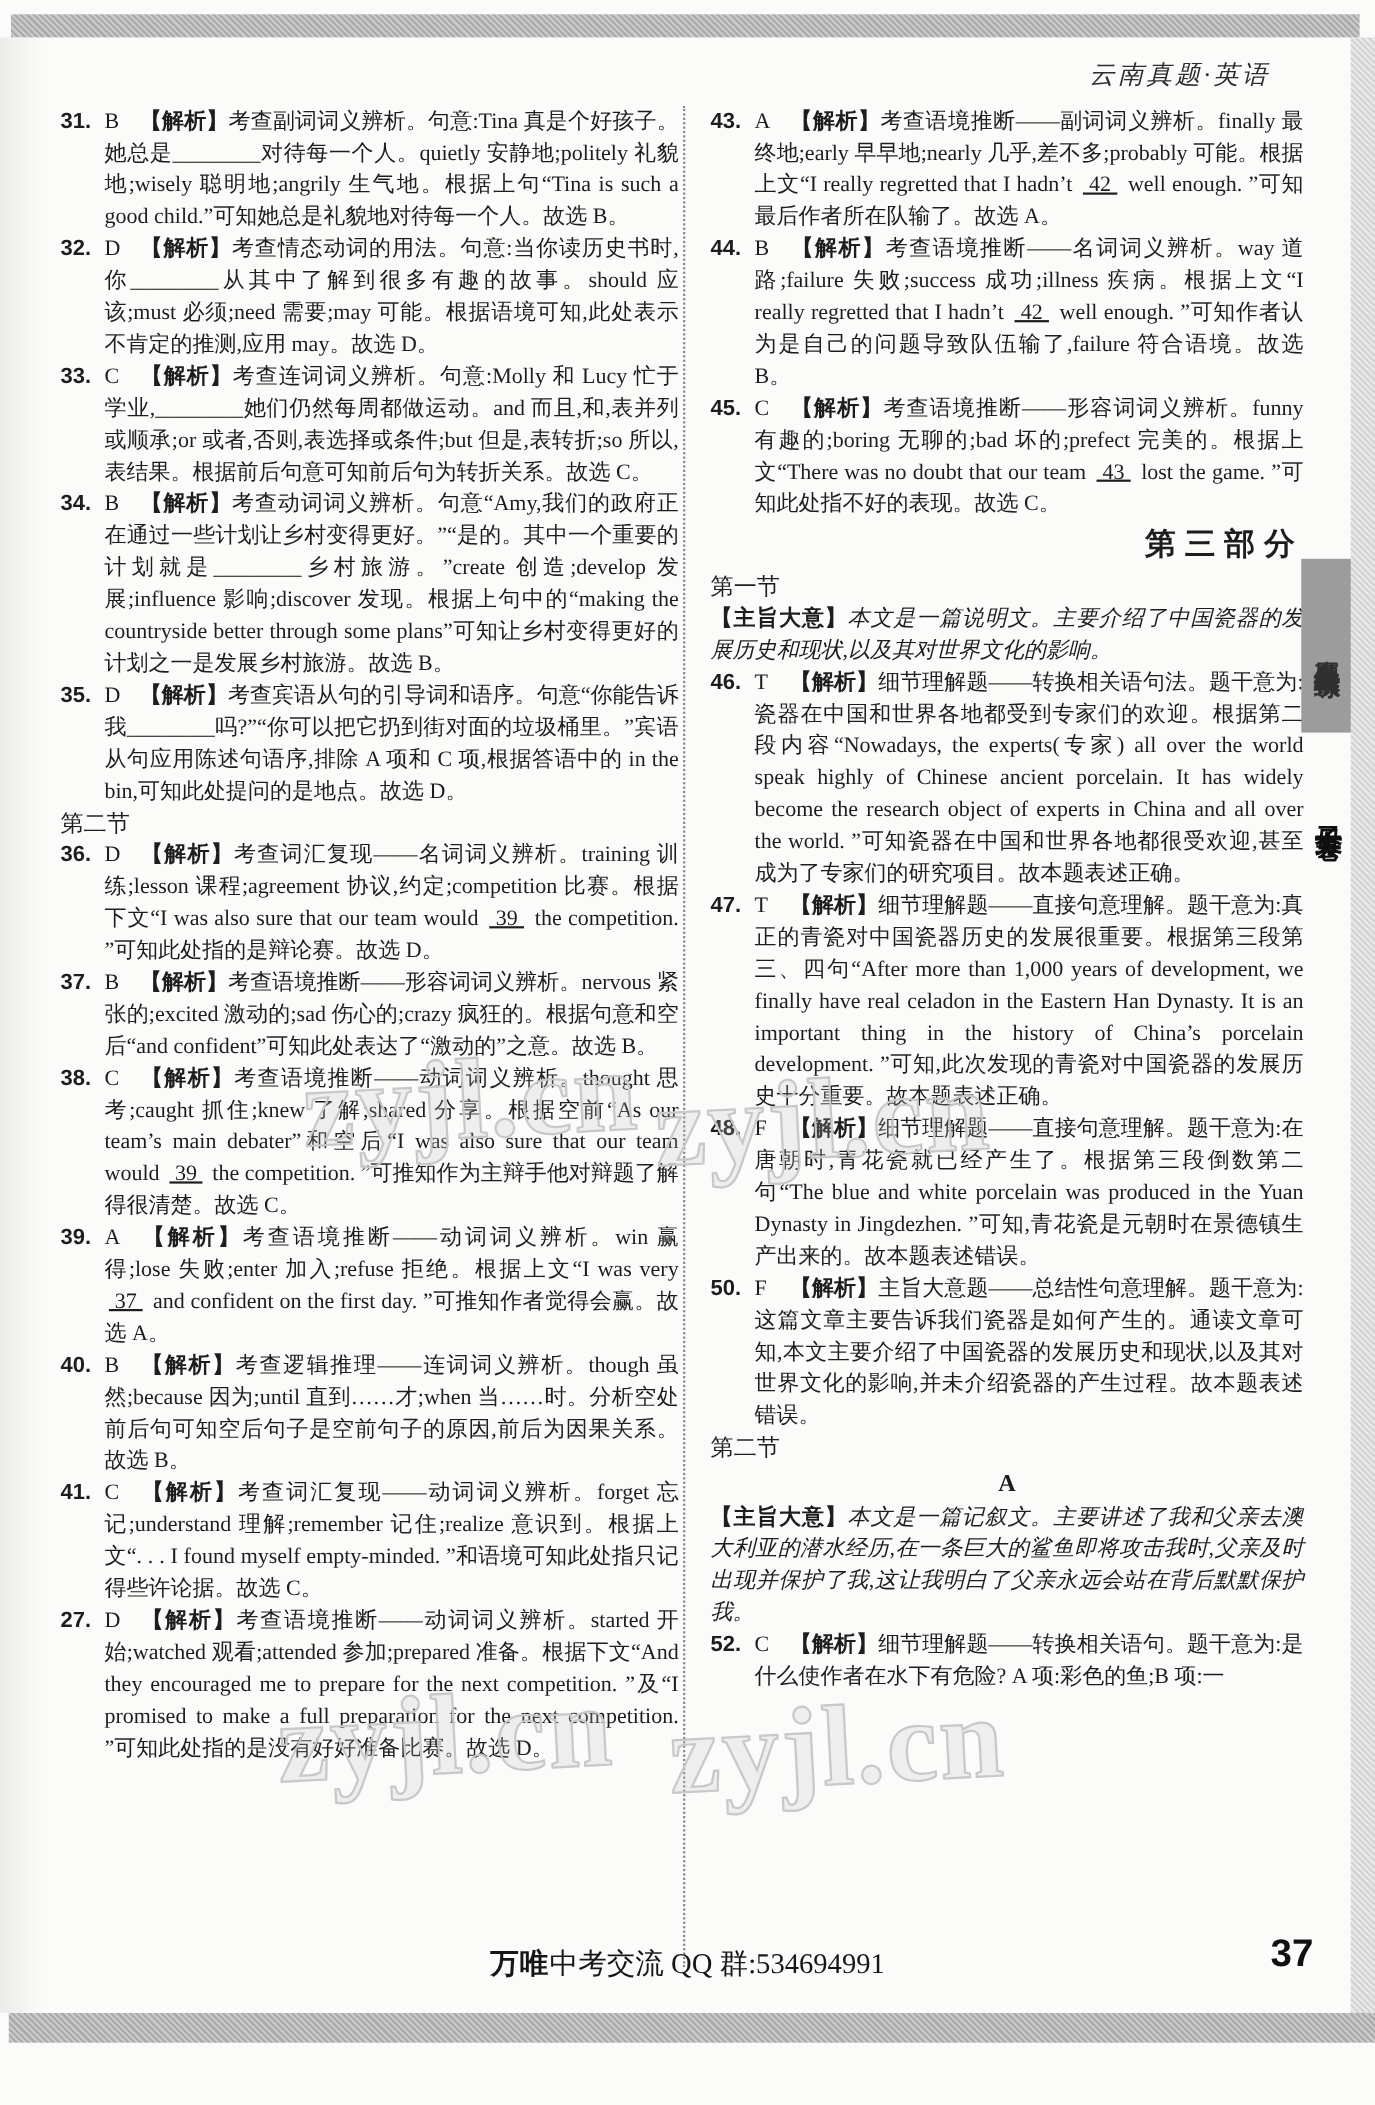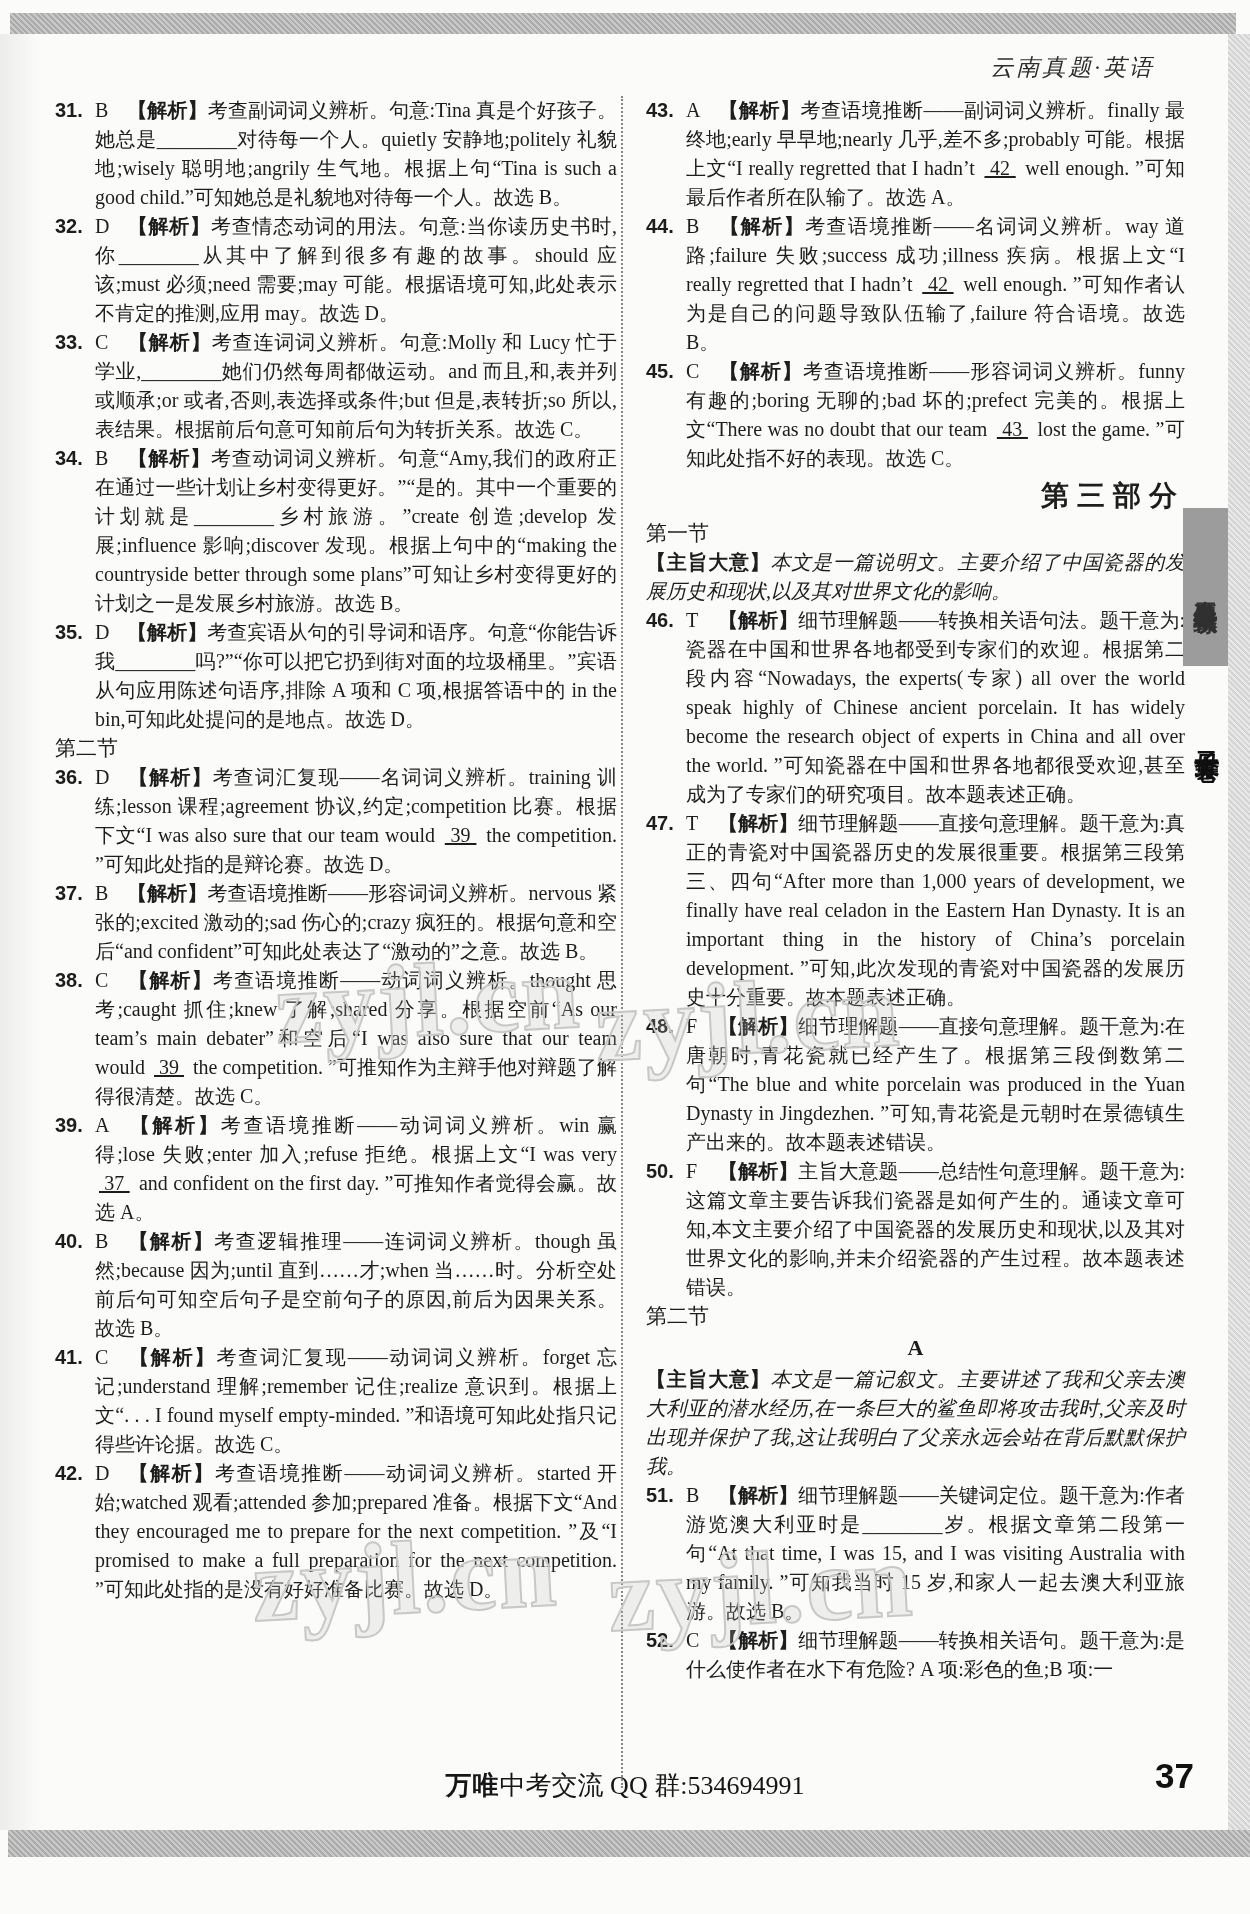--- a/index.html
+++ b/index.html
@@ -79,38 +79,37 @@
     <div class="item"><span class="num">33.</span><span class="ans">C</span><span class="lbl">【解析】</span><span>考查连词词义辨析。句意:Molly 和 Lucy 忙于学业,________她们仍然每周都做运动。and 而且,和,表并列或顺承;or 或者,否则,表选择或条件;but 但是,表转折;so 所以,表结果。根据前后句意可知前后句为转折关系。故选 C。</span></div>
     <div class="item"><span class="num">34.</span><span class="ans">B</span><span class="lbl">【解析】</span><span>考查动词词义辨析。句意“Amy,我们的政府正在通过一些计划让乡村变得更好。”“是的。其中一个重要的计划就是________乡村旅游。”create 创造;develop 发展;influence 影响;discover 发现。根据上句中的“making the countryside better through some plans”可知让乡村变得更好的计划之一是发展乡村旅游。故选 B。</span></div>
     <div class="item"><span class="num">35.</span><span class="ans">D</span><span class="lbl">【解析】</span><span>考查宾语从句的引导词和语序。句意“你能告诉我________吗?”“你可以把它扔到街对面的垃圾桶里。”宾语从句应用陈述句语序,排除 A 项和 C 项,根据答语中的 in the bin,可知此处提问的是地点。故选 D。</span></div>
     <div class="sec">第二节</div>
     <div class="item"><span class="num">36.</span><span class="ans">D</span><span class="lbl">【解析】</span><span>考查词汇复现——名词词义辨析。training 训练;lesson 课程;agreement 协议,约定;competition 比赛。根据下文“I was also sure that our team would <span class="nblank">&nbsp;39&nbsp;</span> the competition. ”可知此处指的是辩论赛。故选 D。</span></div>
     <div class="item"><span class="num">37.</span><span class="ans">B</span><span class="lbl">【解析】</span><span>考查语境推断——形容词词义辨析。nervous 紧张的;excited 激动的;sad 伤心的;crazy 疯狂的。根据句意和空后“and confident”可知此处表达了“激动的”之意。故选 B。</span></div>
     <div class="item"><span class="num">38.</span><span class="ans">C</span><span class="lbl">【解析】</span><span>考查语境推断——动词词义辨析。thought 思考;caught 抓住;knew 了解;shared 分享。根据空前“As our team’s main debater”和空后“I was also sure that our team would <span class="nblank">&nbsp;39&nbsp;</span> the competition. ”可推知作为主辩手他对辩题了解得很清楚。故选 C。</span></div>
     <div class="item"><span class="num">39.</span><span class="ans">A</span><span class="lbl">【解析】</span><span>考查语境推断——动词词义辨析。win 赢得;lose 失败;enter 加入;refuse 拒绝。根据上文“I was very <span class="nblank">&nbsp;37&nbsp;</span> and confident on the first day. ”可推知作者觉得会赢。故选 A。</span></div>
     <div class="item"><span class="num">40.</span><span class="ans">B</span><span class="lbl">【解析】</span><span>考查逻辑推理——连词词义辨析。though 虽然;because 因为;until 直到……才;when 当……时。分析空处前后句可知空后句子是空前句子的原因,前后为因果关系。故选 B。</span></div>
     <div class="item"><span class="num">41.</span><span class="ans">C</span><span class="lbl">【解析】</span><span>考查词汇复现——动词词义辨析。forget 忘记;understand 理解;remember 记住;realize 意识到。根据上文“. . . I found myself empty-minded. ”和语境可知此处指只记得些许论据。故选 C。</span></div>
-    <div class="item"><span class="num">42.</span><span class="ans">D</span><span class="lbl">【解析】</span><span>考查语境推断——动词词义辨析。started 开始;watched 观看;attended 参加;prepared 准备。根据下文“And they encouraged me to prepare for the next competition. ”及“I promised to make a full preparation for the next competition. ”可知此处指的是没有好好准备比赛。故选 D。</span></div>
+    <div class="item"><span class="num">27.</span><span class="ans">D</span><span class="lbl">【解析】</span><span>考查语境推断——动词词义辨析。started 开始;watched 观看;attended 参加;prepared 准备。根据下文“And they encouraged me to prepare for the next competition. ”及“I promised to make a full preparation for the next competition. ”可知此处指的是没有好好准备比赛。故选 D。</span></div>
   </div>
 <div class="divider"></div>
 <div class="col col-right">
     <div class="item"><span class="num">43.</span><span class="ans">A</span><span class="lbl">【解析】</span><span>考查语境推断——副词词义辨析。finally 最终地;early 早早地;nearly 几乎,差不多;probably 可能。根据上文“I really regretted that I hadn’t <span class="nblank">&nbsp;42&nbsp;</span> well enough. ”可知最后作者所在队输了。故选 A。</span></div>
     <div class="item"><span class="num">44.</span><span class="ans">B</span><span class="lbl">【解析】</span><span>考查语境推断——名词词义辨析。way 道路;failure 失败;success 成功;illness 疾病。根据上文“I really regretted that I hadn’t <span class="nblank">&nbsp;42&nbsp;</span> well enough. ”可知作者认为是自己的问题导致队伍输了,failure 符合语境。故选 B。</span></div>
     <div class="item"><span class="num">45.</span><span class="ans">C</span><span class="lbl">【解析】</span><span>考查语境推断——形容词词义辨析。funny 有趣的;boring 无聊的;bad 坏的;prefect 完美的。根据上文“There was no doubt that our team <span class="nblank">&nbsp;43&nbsp;</span> lost the game. ”可知此处指不好的表现。故选 C。</span></div>
     <div class="part">第三部分</div>
     <div class="sec">第一节</div>
     <div class="summary"><span class="slbl">【主旨大意】</span><span class="stxt">本文是一篇说明文。主要介绍了中国瓷器的发展历史和现状,以及其对世界文化的影响。</span></div>
     <div class="item"><span class="num">46.</span><span class="ans">T</span><span class="lbl">【解析】</span><span>细节理解题——转换相关语句法。题干意为:瓷器在中国和世界各地都受到专家们的欢迎。根据第二段内容“Nowadays, the experts(专家) all over the world speak highly of Chinese ancient porcelain. It has widely become the research object of experts in China and all over the world. ”可知瓷器在中国和世界各地都很受欢迎,甚至成为了专家们的研究项目。故本题表述正确。</span></div>
     <div class="item"><span class="num">47.</span><span class="ans">T</span><span class="lbl">【解析】</span><span>细节理解题——直接句意理解。题干意为:真正的青瓷对中国瓷器历史的发展很重要。根据第三段第三、四句“After more than 1,000 years of development, we finally have real celadon in the Eastern Han Dynasty. It is an important thing in the history of China’s porcelain development. ”可知,此次发现的青瓷对中国瓷器的发展历史十分重要。故本题表述正确。</span></div>
     <div class="item"><span class="num">48.</span><span class="ans">F</span><span class="lbl">【解析】</span><span>细节理解题——直接句意理解。题干意为:在唐朝时,青花瓷就已经产生了。根据第三段倒数第二句“The blue and white porcelain was produced in the Yuan Dynasty in Jingdezhen. ”可知,青花瓷是元朝时在景德镇生产出来的。故本题表述错误。</span></div>
     <div class="item"><span class="num">50.</span><span class="ans">F</span><span class="lbl">【解析】</span><span>主旨大意题——总结性句意理解。题干意为:这篇文章主要告诉我们瓷器是如何产生的。通读文章可知,本文主要介绍了中国瓷器的发展历史和现状,以及其对世界文化的影响,并未介绍瓷器的产生过程。故本题表述错误。</span></div>
     <div class="sec">第二节</div>
     <div class="pass">A</div>
     <div class="summary"><span class="slbl">【主旨大意】</span><span class="stxt">本文是一篇记叙文。主要讲述了我和父亲去澳大利亚的潜水经历,在一条巨大的鲨鱼即将攻击我时,父亲及时出现并保护了我,这让我明白了父亲永远会站在背后默默保护我。</span></div>
-    <div class="item"><span class="num">51.</span><span class="ans">B</span><span class="lbl">【解析】</span><span>细节理解题——关键词定位。题干意为:作者游览澳大利亚时是________岁。根据文章第二段第一句“At that time, I was 15, and I was visiting Australia with my family. ”可知我当时 15 岁,和家人一起去澳大利亚旅游。故选 B。</span></div>
     <div class="item"><span class="num">52.</span><span class="ans">C</span><span class="lbl">【解析】</span><span>细节理解题——转换相关语句。题干意为:是什么使作者在水下有危险? A 项:彩色的鱼;B 项:一</span></div>
   </div>
 
 <div class="tab1">真题卷纵横练</div>
 <div class="tab2">子母套卷</div>
 
 <div class="footer"><span class="logo">万唯</span><span>中考交流 QQ 群:534694991</span></div>
 <div class="pagenum">37</div>
 
 </body></html>

